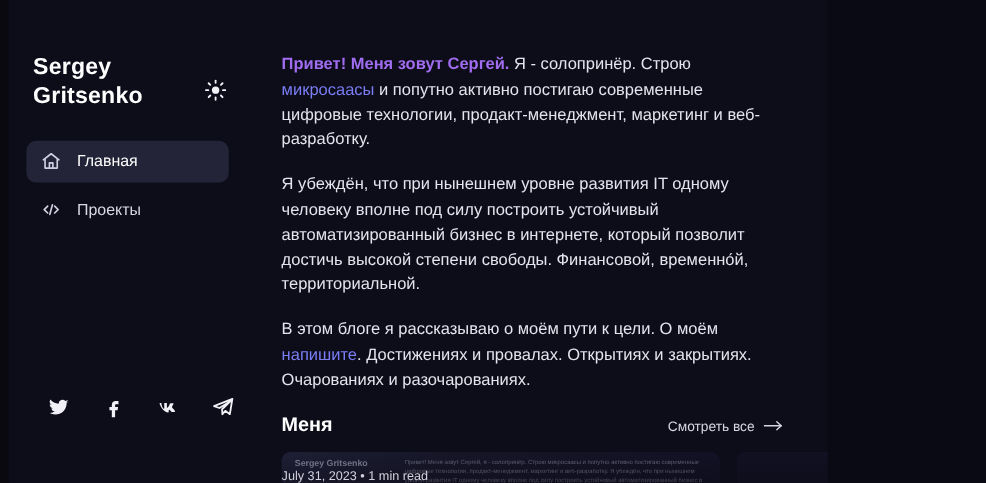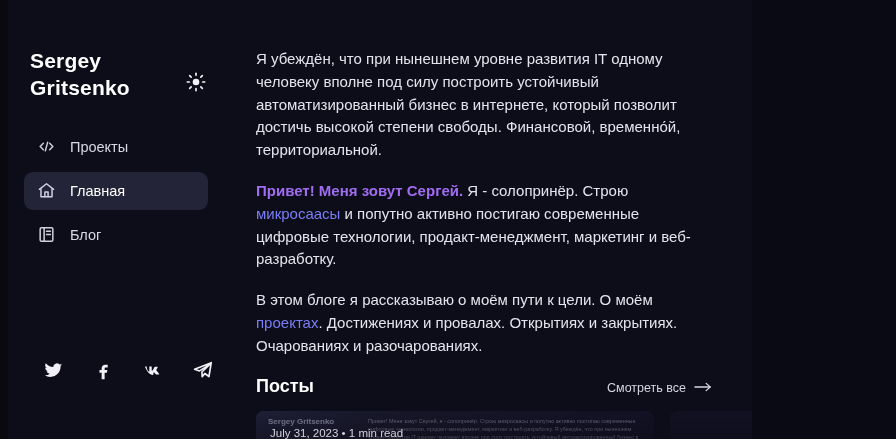--- a/index.html
+++ b/index.html
@@ -203,21 +203,21 @@
     margin-bottom: 4px;
     opacity: 0.8;
   }
   .card .overlay {
     position: absolute;
     inset: 0;
     background: linear-gradient(180deg, rgba(8,8,18,0.25) 0%, rgba(8,8,18,0.72) 62%, rgba(8,8,18,0.88) 100%);
   }
   .card .meta {
     position: absolute;
-    left: 14px;
+    left: 0;
     top: 16px;
     font-size: 11.5px;
     color: #d2d2de;
   }
   .card .card-title {
     position: absolute;
     left: 25px;
     top: 36px;
     font-size: 17px;
     font-weight: normal;
@@ -244,53 +244,42 @@
         <line x1="20" y1="12" x2="22.5" y2="12"></line>
         <line x1="4.4" y1="4.4" x2="6.2" y2="6.2"></line>
         <line x1="17.8" y1="17.8" x2="19.6" y2="19.6"></line>
         <line x1="4.4" y1="19.6" x2="6.2" y2="17.8"></line>
         <line x1="17.8" y1="6.2" x2="19.6" y2="4.4"></line>
       </svg>
     </div>
 
     <nav class="nav">
 
+      <div class="nav-item active">
+        <span class="nav-icon">
+          <svg width="19" height="19" viewBox="0 0 24 24" fill="none" stroke="currentColor" stroke-width="1.9" stroke-linecap="round" stroke-linejoin="round">
+            <path d="M3 10.5 12 3.5l9 7"></path>
+            <path d="M5 10v10h14V10"></path>
+            <path d="M10 20v-6h4v6"></path>
+          </svg>
+        </span>
+        <span>Главная</span>
+      </div>
+
       <div class="nav-item">
         <span class="nav-icon">
           <svg width="19" height="19" viewBox="0 0 24 24" fill="none" stroke="currentColor" stroke-width="1.9" stroke-linecap="round" stroke-linejoin="round">
             <polyline points="8,8 4,12 8,16"></polyline>
             <polyline points="16,8 20,12 16,16"></polyline>
             <line x1="13.5" y1="6.5" x2="10.5" y2="17.5"></line>
           </svg>
         </span>
         <span>Проекты</span>
       </div>
 
-      <div class="nav-item active">
-        <span class="nav-icon">
-          <svg width="19" height="19" viewBox="0 0 24 24" fill="none" stroke="currentColor" stroke-width="1.9" stroke-linecap="round" stroke-linejoin="round">
-            <path d="M3 10.5 12 3.5l9 7"></path>
-            <path d="M5 10v10h14V10"></path>
-            <path d="M10 20v-6h4v6"></path>
-          </svg>
-        </span>
-        <span>Главная</span>
-      </div>
-
-      <div class="nav-item">
-        <span class="nav-icon">
-          <svg width="19" height="19" viewBox="0 0 24 24" fill="none" stroke="currentColor" stroke-width="1.9" stroke-linecap="round" stroke-linejoin="round">
-            <rect x="4" y="3.5" width="16" height="17" rx="1.6"></rect>
-            <line x1="9" y1="3.5" x2="9" y2="20.5"></line>
-            <line x1="12" y1="8" x2="17" y2="8"></line>
-            <line x1="12" y1="12" x2="17" y2="12"></line>
-          </svg>
-        </span>
-        <span>Блог</span>
-      </div>
 
     </nav>
 
     <div class="socials">
       <span class="social">
         <svg width="21" height="21" viewBox="0 0 24 24" fill="currentColor">
           <path d="M22 5.8a8 8 0 0 1-2.4.7 4.1 4.1 0 0 0 1.8-2.3 8.3 8.3 0 0 1-2.6 1A4.1 4.1 0 0 0 11.7 8a11.7 11.7 0 0 1-8.5-4.3 4.1 4.1 0 0 0 1.3 5.5A4 4 0 0 1 2.6 8.7v.1a4.1 4.1 0 0 0 3.3 4 4.2 4.2 0 0 1-1.9.1 4.1 4.1 0 0 0 3.8 2.9A8.3 8.3 0 0 1 2 17.5a11.7 11.7 0 0 0 6.3 1.8c7.6 0 11.8-6.3 11.8-11.8v-.5A8.4 8.4 0 0 0 22 5.8z"></path>
         </svg>
       </span>
       <span class="social">
@@ -307,31 +296,31 @@
         <svg width="22" height="22" viewBox="0 0 24 24" fill="none" stroke="currentColor" stroke-width="1.8" stroke-linejoin="round">
           <path d="M21 4 2.8 11.2l5.3 1.8L19.4 6l-8.6 8.2.3 5 2.9-3.4 4.5 3.3z"></path>
         </svg>
       </span>
     </div>
   </aside>
 
   <main class="main">
 
     <section class="intro">
-      <p>Я убеждён, что при нынешнем уровне развития IT одному человеку вполне под силу построить устойчивый автоматизированный бизнес в интернете, который позволит достичь высокой степени свободы. Финансовой, временно́й, территориальной.</p>
       <p>
         <span class="hl-purple">Привет! Меня зовут Сергей.</span><span> Я - солопринёр. Строю </span><a class="link" href="#">микросаасы</a><span> и попутно активно постигаю современные цифровые технологии, продакт-менеджмент, маркетинг и веб-разработку.</span>
       </p>
+      <p>Я убеждён, что при нынешнем уровне развития IT одному человеку вполне под силу построить устойчивый автоматизированный бизнес в интернете, который позволит достичь высокой степени свободы. Финансовой, временно́й, территориальной.</p>
       <p>
-        <span>В этом блоге я рассказываю о моём пути к цели. О моём </span><a class="link" href="#">проектах</a><span>. Достижениях и провалах. Открытиях и закрытиях. Очарованиях и разочарованиях.</span>
+        <span>В этом блоге я рассказываю о моём пути к цели. О моём </span><a class="link" href="#">напишите</a><span>. Достижениях и провалах. Открытиях и закрытиях. Очарованиях и разочарованиях.</span>
       </p>
     </section>
 
     <div class="posts-header">
-      <div class="posts-title">Посты</div>
+      <div class="posts-title">Меня</div>
       <a class="see-all" href="#">
         <span>Смотреть все</span>
         <span>
           <svg width="18" height="10" viewBox="0 0 20 10" fill="none" stroke="#d6d6e2" stroke-width="1.4" stroke-linecap="round" stroke-linejoin="round">
             <line x1="1" y1="5" x2="18" y2="5"></line>
             <polyline points="13.5,1 18,5 13.5,9"></polyline>
           </svg>
         </span>
       </a>
     </div>

